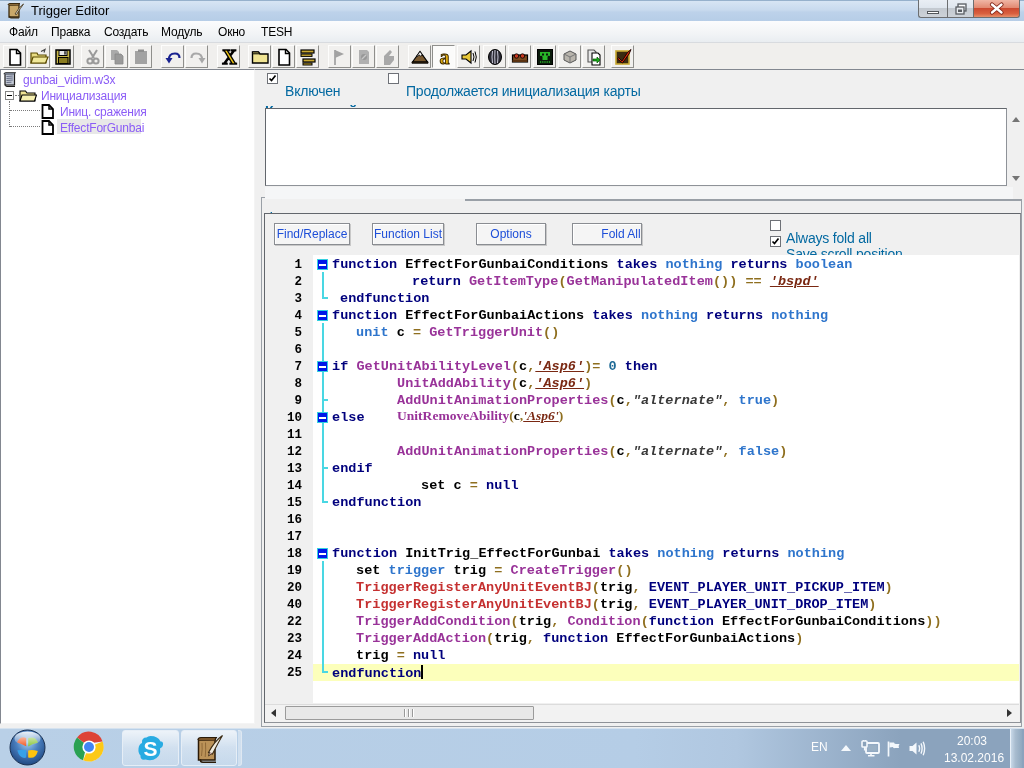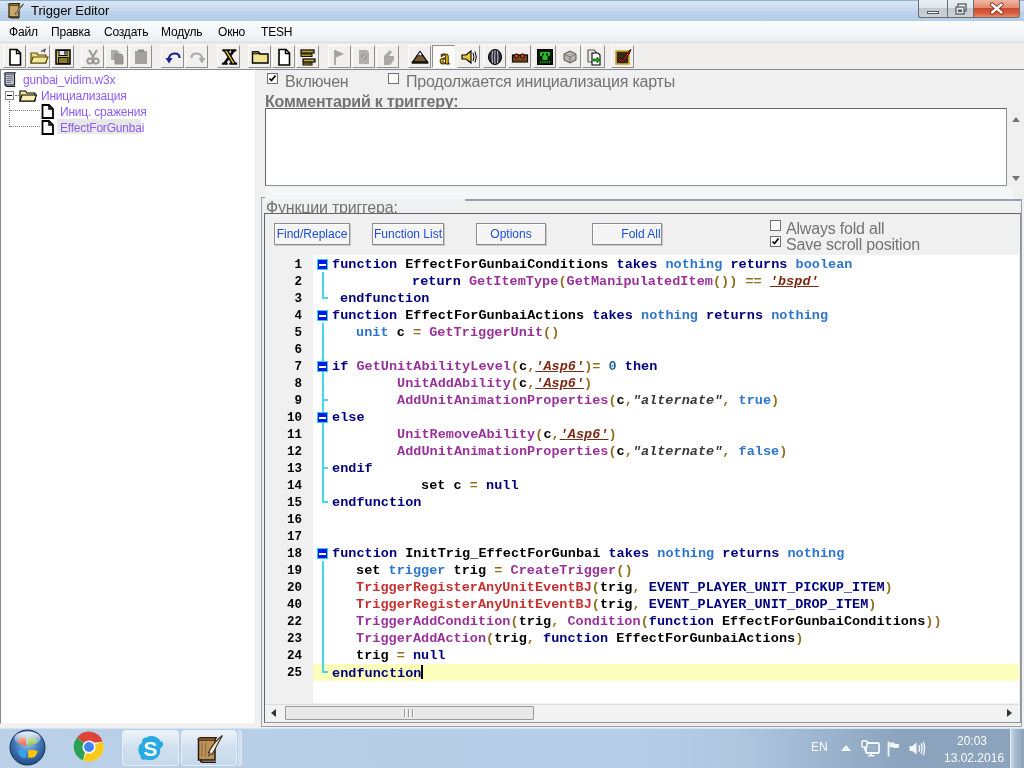--- a/index.html
+++ b/index.html
@@ -42,21 +42,21 @@
 .spin { width:0; height:0; }
 
 .gline { background:#9aa0a7; }
 
 #teshpanel { left:264px; top:213px; width:757px; height:510px; background:#f0f0f0;
   border:1px solid; border-color:#62666c #8e9298 #8e9298 #62666c; }
 .pbtn { top:223px; height:22px; background:#f5f5f5; border:1px solid #8a8d92;
   box-shadow:inset 1px 1px 0 #fff, 1px 1px 0 #c8c8c8;
   font-size:12px; color:#1d4ed8; text-align:center; line-height:20px; }
 .cb { width:11px; height:11px; background:#fff; border:1px solid #6e7177; }
-.cblabel { font-size:16px; letter-spacing:-0.2px; color:#737373; }
+.cblabel { font-size:14px; letter-spacing:-0.2px; color:#0369a1;margin-top:10px; }
 
 #codearea { left:265px; top:255px; width:754px; height:448px; background:#fff; }
 #gutter { left:265px; top:255px; width:48px; height:448px; background:#f0f0f0; }
 #yellowline { left:313px; top:664px; width:706px; height:17px; background:#fcffbb; }
 .lnum { position:absolute; width:37px; text-align:right; font:700 12.5px "Liberation Mono", monospace; color:#000; }
 .cline { position:absolute; left:332px; font:700 13.5px "Liberation Mono", monospace; letter-spacing:0.03px; color:#000; white-space:pre; }
 .k { color:#00007d; }
 .t { color:#2e75cc; }
 .n { color:#993399; }
 .bj { color:#c53030; }
@@ -331,21 +331,21 @@
 <div class="abs gline" style="left:261px;top:197px;width:1px;height:530px;"></div>
 <div class="abs gline" style="left:465px;top:199px;width:557px;height:2px;"></div>
 <div class="abs gline" style="left:1021px;top:200px;width:1px;height:527px;"></div>
 <div class="abs gline" style="left:261px;top:726px;width:761px;height:1px;"></div>
 <div class="abs cblabel" style="left:266px;top:199px;">Функции триггера:</div>
 
 <div class="abs" id="teshpanel"></div>
 <div class="abs pbtn" style="left:274px;width:76px;">Find/Replace</div>
 <div class="abs pbtn" style="left:372px;width:72px;">Function List</div>
 <div class="abs pbtn" style="left:476px;width:70px;">Options</div>
-<div class="abs pbtn" style="left:592px;width:70px;padding-left:28px;">Fold All</div>
+<div class="abs pbtn" style="left:572px;width:70px;padding-left:28px;">Fold All</div>
 <div class="abs cb" style="left:770px;top:220px;"></div>
 <div class="abs cblabel" style="left:786px;top:220px;">Always fold all</div>
 <div class="abs cb" style="left:770px;top:236px;">
     <svg width="9" height="9" viewBox="0 0 9 9" style="position:absolute;left:0px;top:0px;">
       <path d="M1.5 4.5 L3.5 6.5 L7.5 1.5" fill="none" stroke="#000" stroke-width="1.7"></path>
     </svg>
   </div>
 <div class="abs cblabel" style="left:786px;top:236px;">Save scroll position</div>
 
 <div class="abs" id="codearea"></div>
@@ -365,21 +365,21 @@
 <div class="lnum" style="left:265px;top:343px;">6</div>
 <div class="lnum" style="left:265px;top:360px;">7</div>
 <div class="cline" style="top:359px;left:332px;"><span class="k">if</span> <span class="n">GetUnitAbilityLevel</span><span class="op">(</span>c<span class="op">,</span><span class="rw">'Asp6'</span><span class="op">)=</span> <span class="nm">0</span> <span class="k">then</span></div>
 <div class="lnum" style="left:265px;top:377px;">8</div>
 <div class="cline" style="top:376px;left:397px;"><span class="n">UnitAddAbility</span><span class="op">(</span>c<span class="op">,</span><span class="rw">'Asp6'</span><span class="op">)</span></div>
 <div class="lnum" style="left:265px;top:394px;">9</div>
 <div class="cline" style="top:393px;left:397px;"><span class="n">AddUnitAnimationProperties</span><span class="op">(</span>c<span class="op">,</span><span class="st">"alternate"</span><span class="op">,</span> <span class="t">true</span><span class="op">)</span></div>
 <div class="lnum" style="left:265px;top:411px;">10</div>
 <div class="cline" style="top:410px;left:332px;"><span class="k">else</span></div>
 <div class="lnum" style="left:265px;top:428px;">11</div>
-<div class="cline" style="top:427px;left:397px;"><span class="n">UnitRemoveAbility</span><span class="op">(</span>c<span class="op">,</span><span class="rw">'Asp6'</span><span class="op">)</span></div>
+<div class="cline" style="top:408px;left:397px;font-family:Liberation Serif, serif;"><span class="n">UnitRemoveAbility</span><span class="op">(</span>c<span class="op">,</span><span class="rw">'Asp6'</span><span class="op">)</span></div>
 <div class="lnum" style="left:265px;top:445px;">12</div>
 <div class="cline" style="top:444px;left:397px;"><span class="n">AddUnitAnimationProperties</span><span class="op">(</span>c<span class="op">,</span><span class="st">"alternate"</span><span class="op">,</span> <span class="t">false</span><span class="op">)</span></div>
 <div class="lnum" style="left:265px;top:462px;">13</div>
 <div class="cline" style="top:461px;left:332px;"><span class="k">endif</span></div>
 <div class="lnum" style="left:265px;top:479px;">14</div>
 <div class="cline" style="top:478px;left:421px;">set c <span class="op">=</span> <span class="k">null</span></div>
 <div class="lnum" style="left:265px;top:496px;">15</div>
 <div class="cline" style="top:495px;left:332px;"><span class="k">endfunction</span></div>
 <div class="lnum" style="left:265px;top:513px;">16</div>
 <div class="lnum" style="left:265px;top:530px;">17</div>

